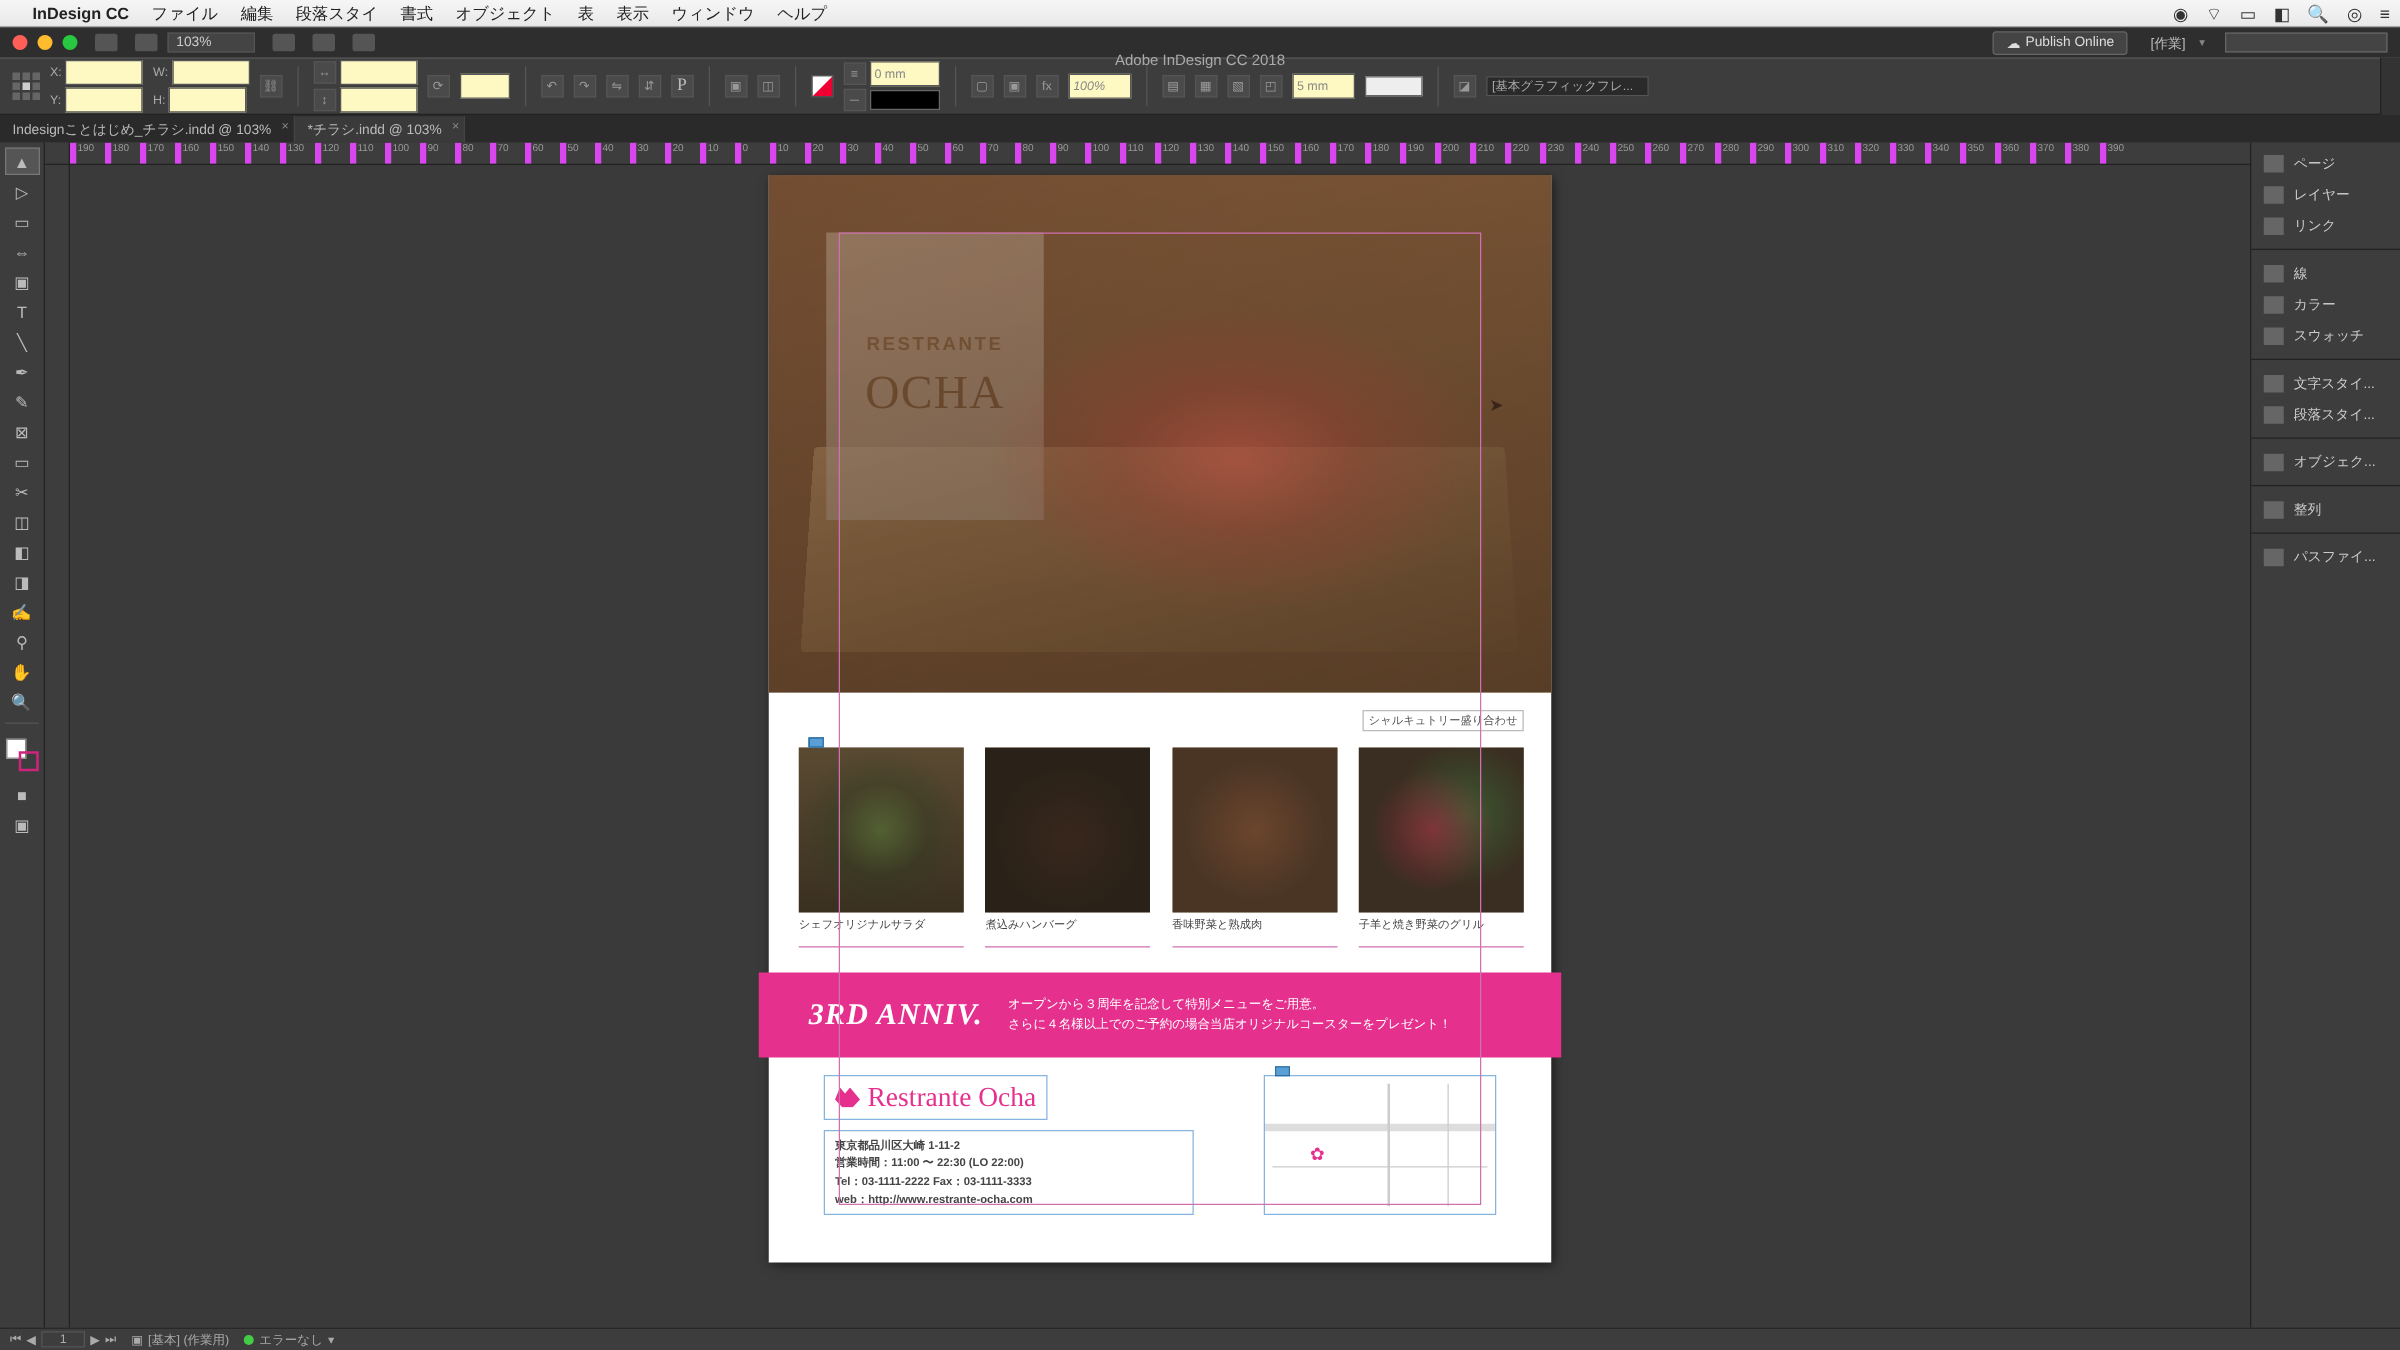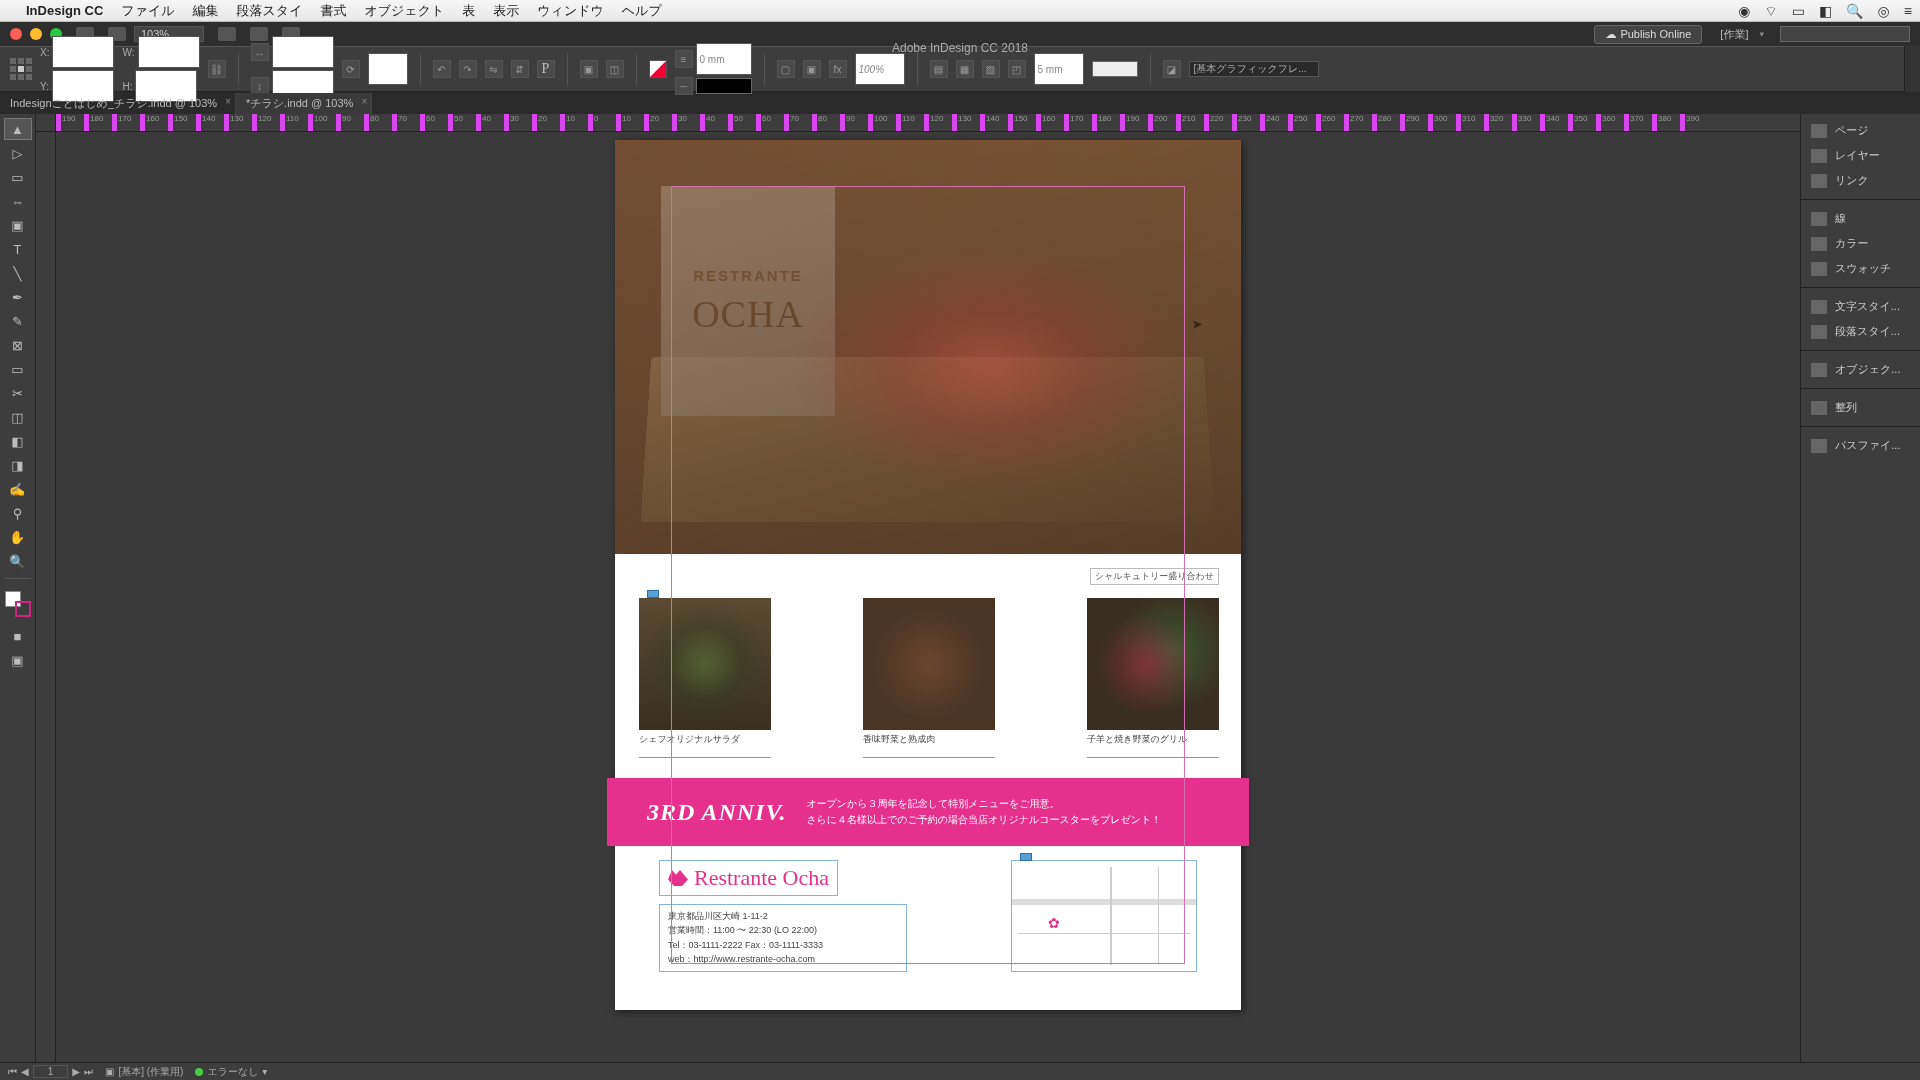--- a/index.html
+++ b/index.html
@@ -22,21 +22,21 @@
 .titlebar .search-box { width: 130px; height: 16px; background: #444; border: 1px solid #666; margin-left: 8px; }
 .titlebar .workspace { color: #bbb; font-size: 11px; margin-left: 10px; }
 
 
 .controlbar { height: 46px; background: #3d3d3d; border-top: 1px solid #555; border-bottom: 1px solid #222; display:flex; align-items:center; padding: 0 10px; gap: 8px; }
 .ref-point { width: 22px; height: 22px; display: grid; grid-template: repeat(3,1fr)/repeat(3,1fr); gap: 2px; }
 .ref-point span { background: #666; }
 .ref-point span.on { background: #ccc; }
 .ctrl-group { display:flex; flex-direction:column; gap:2px; font-size:10px; color:#aaa; }
 .ctrl-row { display:flex; align-items:center; gap:3px; }
-.ctrl-input { width: 62px; height: 32px; background: #ffffff; border: 1px solid #555; color: #888; font-size: 10px; padding: 0 3px; }
+.ctrl-input { width: 62px; height: 20px; background: #fef9c3; border: 1px solid #555; color: #888; font-size: 10px; padding: 0 3px; }
 .ctrl-icon { width: 18px; height: 18px; background: #4a4a4a; border: 1px solid #555; display:flex; align-items:center; justify-content:center; color:#999; font-size:10px; }
 .ctrl-sep { width: 1px; height: 32px; background: #555; margin: 0 4px; }
 .ctrl-swatch { width: 28px; height: 16px; background: #222; border: 1px solid #666; }
 .ctrl-select { width: 130px; height: 16px; background: #2a2a2a; border: 1px solid #555; color: #aaa; font-size: 10px; padding: 0 4px; }
 
 
 .doc-tabs { height: 22px; background: #2a2a2a; display:flex; align-items:center; }
 .doc-tab { padding: 3px 18px 3px 10px; font-size: 11px; color: #bbb; border-right: 1px solid #444; position: relative; }
 .doc-tab .close { position:absolute; right:4px; top:3px; color:#888; font-size:10px; }
 .doc-tab.active { background: #3a3a3a; }
@@ -84,21 +84,21 @@
 
 .anniv { position:absolute; top:638px; left:-8px; right:-8px; height:68px; background:#e5318d; display:flex; align-items:center; padding: 0 40px; gap: 20px; }
 .anniv .big { font-family: Georgia, serif; font-style: italic; font-size: 24px; color:#fff; font-weight:bold; letter-spacing:1px; }
 .anniv .lines { font-size: 10px; color:#fff; line-height:1.6; }
 
 .info { position:absolute; top:720px; left:44px; right:44px; display:flex; gap:30px; }
 .info-left { flex:1; }
 .logo-row { display:flex; align-items:center; gap:6px; border:1px solid #86b4e0; padding:4px 8px; width:fit-content; }
 .logo-mark { width:20px; height:16px; background:#e5318d; clip-path: polygon(20% 0, 40% 30%, 60% 0, 80% 30%, 100% 60%, 70% 100%, 30% 100%, 0 60%); }
 .logo-text { font-family: "Brush Script MT", cursive; font-size: 22px; color:#e5318d; }
-.info-table { margin-top:8px; border:1px solid #86b4e0; padding:4px 8px; font-size:9px; color:#444; line-height:1.6; width:248px; }
+.info-table { margin-top:8px; border:1px solid #86b4e0; padding:4px 8px; font-size:9px; color:#444; line-height:1.6; width:296px;font-weight:bold; }
 .map { width:186px; height:112px; border:1px solid #86b4e0; position:relative; background:#fff; }
 .map::before { content:""; position:absolute; top:38px; left:0; right:0; height:6px; background:#ddd; }
 .map::after { content:""; position:absolute; top:6px; bottom:6px; left:98px; width:2px; background:#ccc; }
 .map .grid-v { position:absolute; top:6px; bottom:6px; left:146px; width:1px; background:#ccc; }
 .map .grid-h { position:absolute; left:6px; right:6px; top:72px; height:1px; background:#ccc; }
 .map .pin { position:absolute; top:54px; left:36px; font-size:14px; color:#e5318d; }
 .map .link-chip { top:-8px; left:8px; }
 
 
 .right-panels { width: 120px; background: #3d3d3d; border-left:1px solid #222; display:flex; flex-direction:column; padding: 4px 0; }
@@ -362,20 +362,25 @@
         <div class="caption-top">シャルキュトリー盛り合わせ</div>
 
         <div class="thumbs">
           <div class="thumb">
               <div class="link-chip"></div>
               <div class="thumb-img"></div>
               <div class="thumb-cap">シェフオリジナルサラダ</div>
             </div>
           <div class="thumb">
               <div class="link-chip"></div>
+              <div class="thumb-img t2"></div>
+              <div class="thumb-cap">煮込みハンバーグ</div>
+            </div>
+          <div class="thumb">
+              <div class="link-chip"></div>
               <div class="thumb-img t3"></div>
               <div class="thumb-cap">香味野菜と熟成肉</div>
             </div>
           <div class="thumb">
               <div class="link-chip"></div>
               <div class="thumb-img t4"></div>
               <div class="thumb-cap">子羊と焼き野菜のグリル</div>
             </div>
         </div>
 

